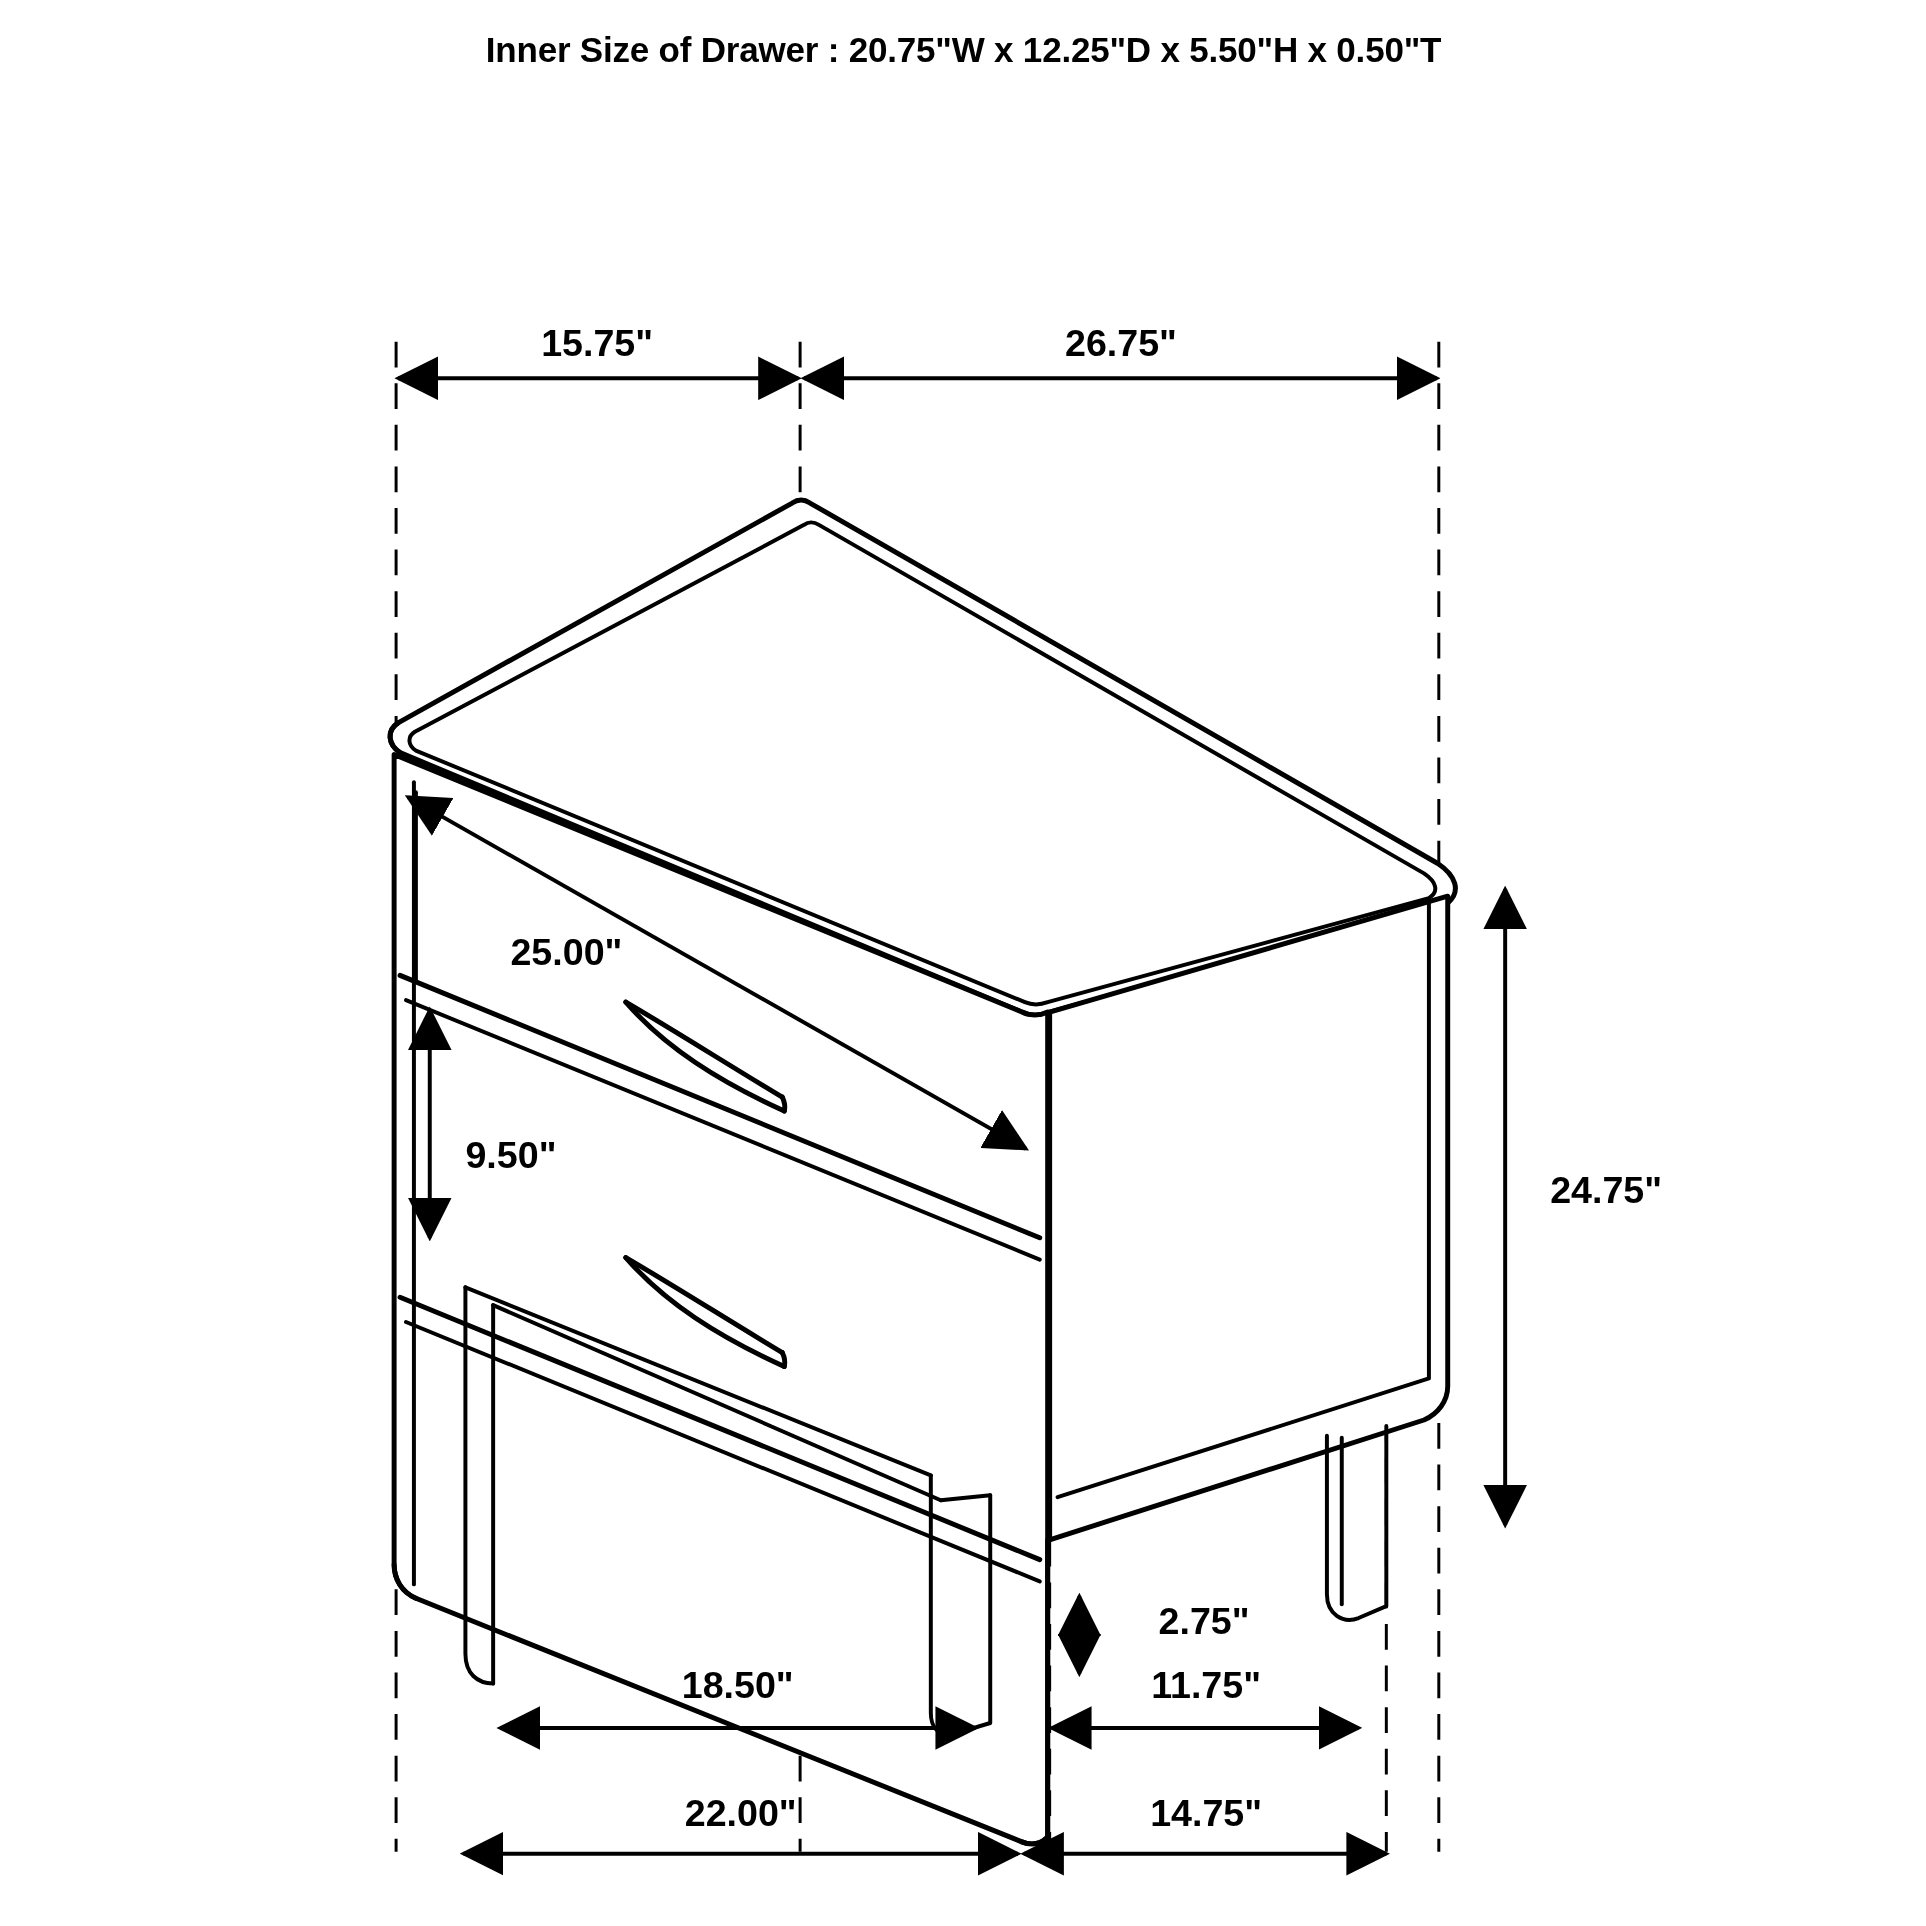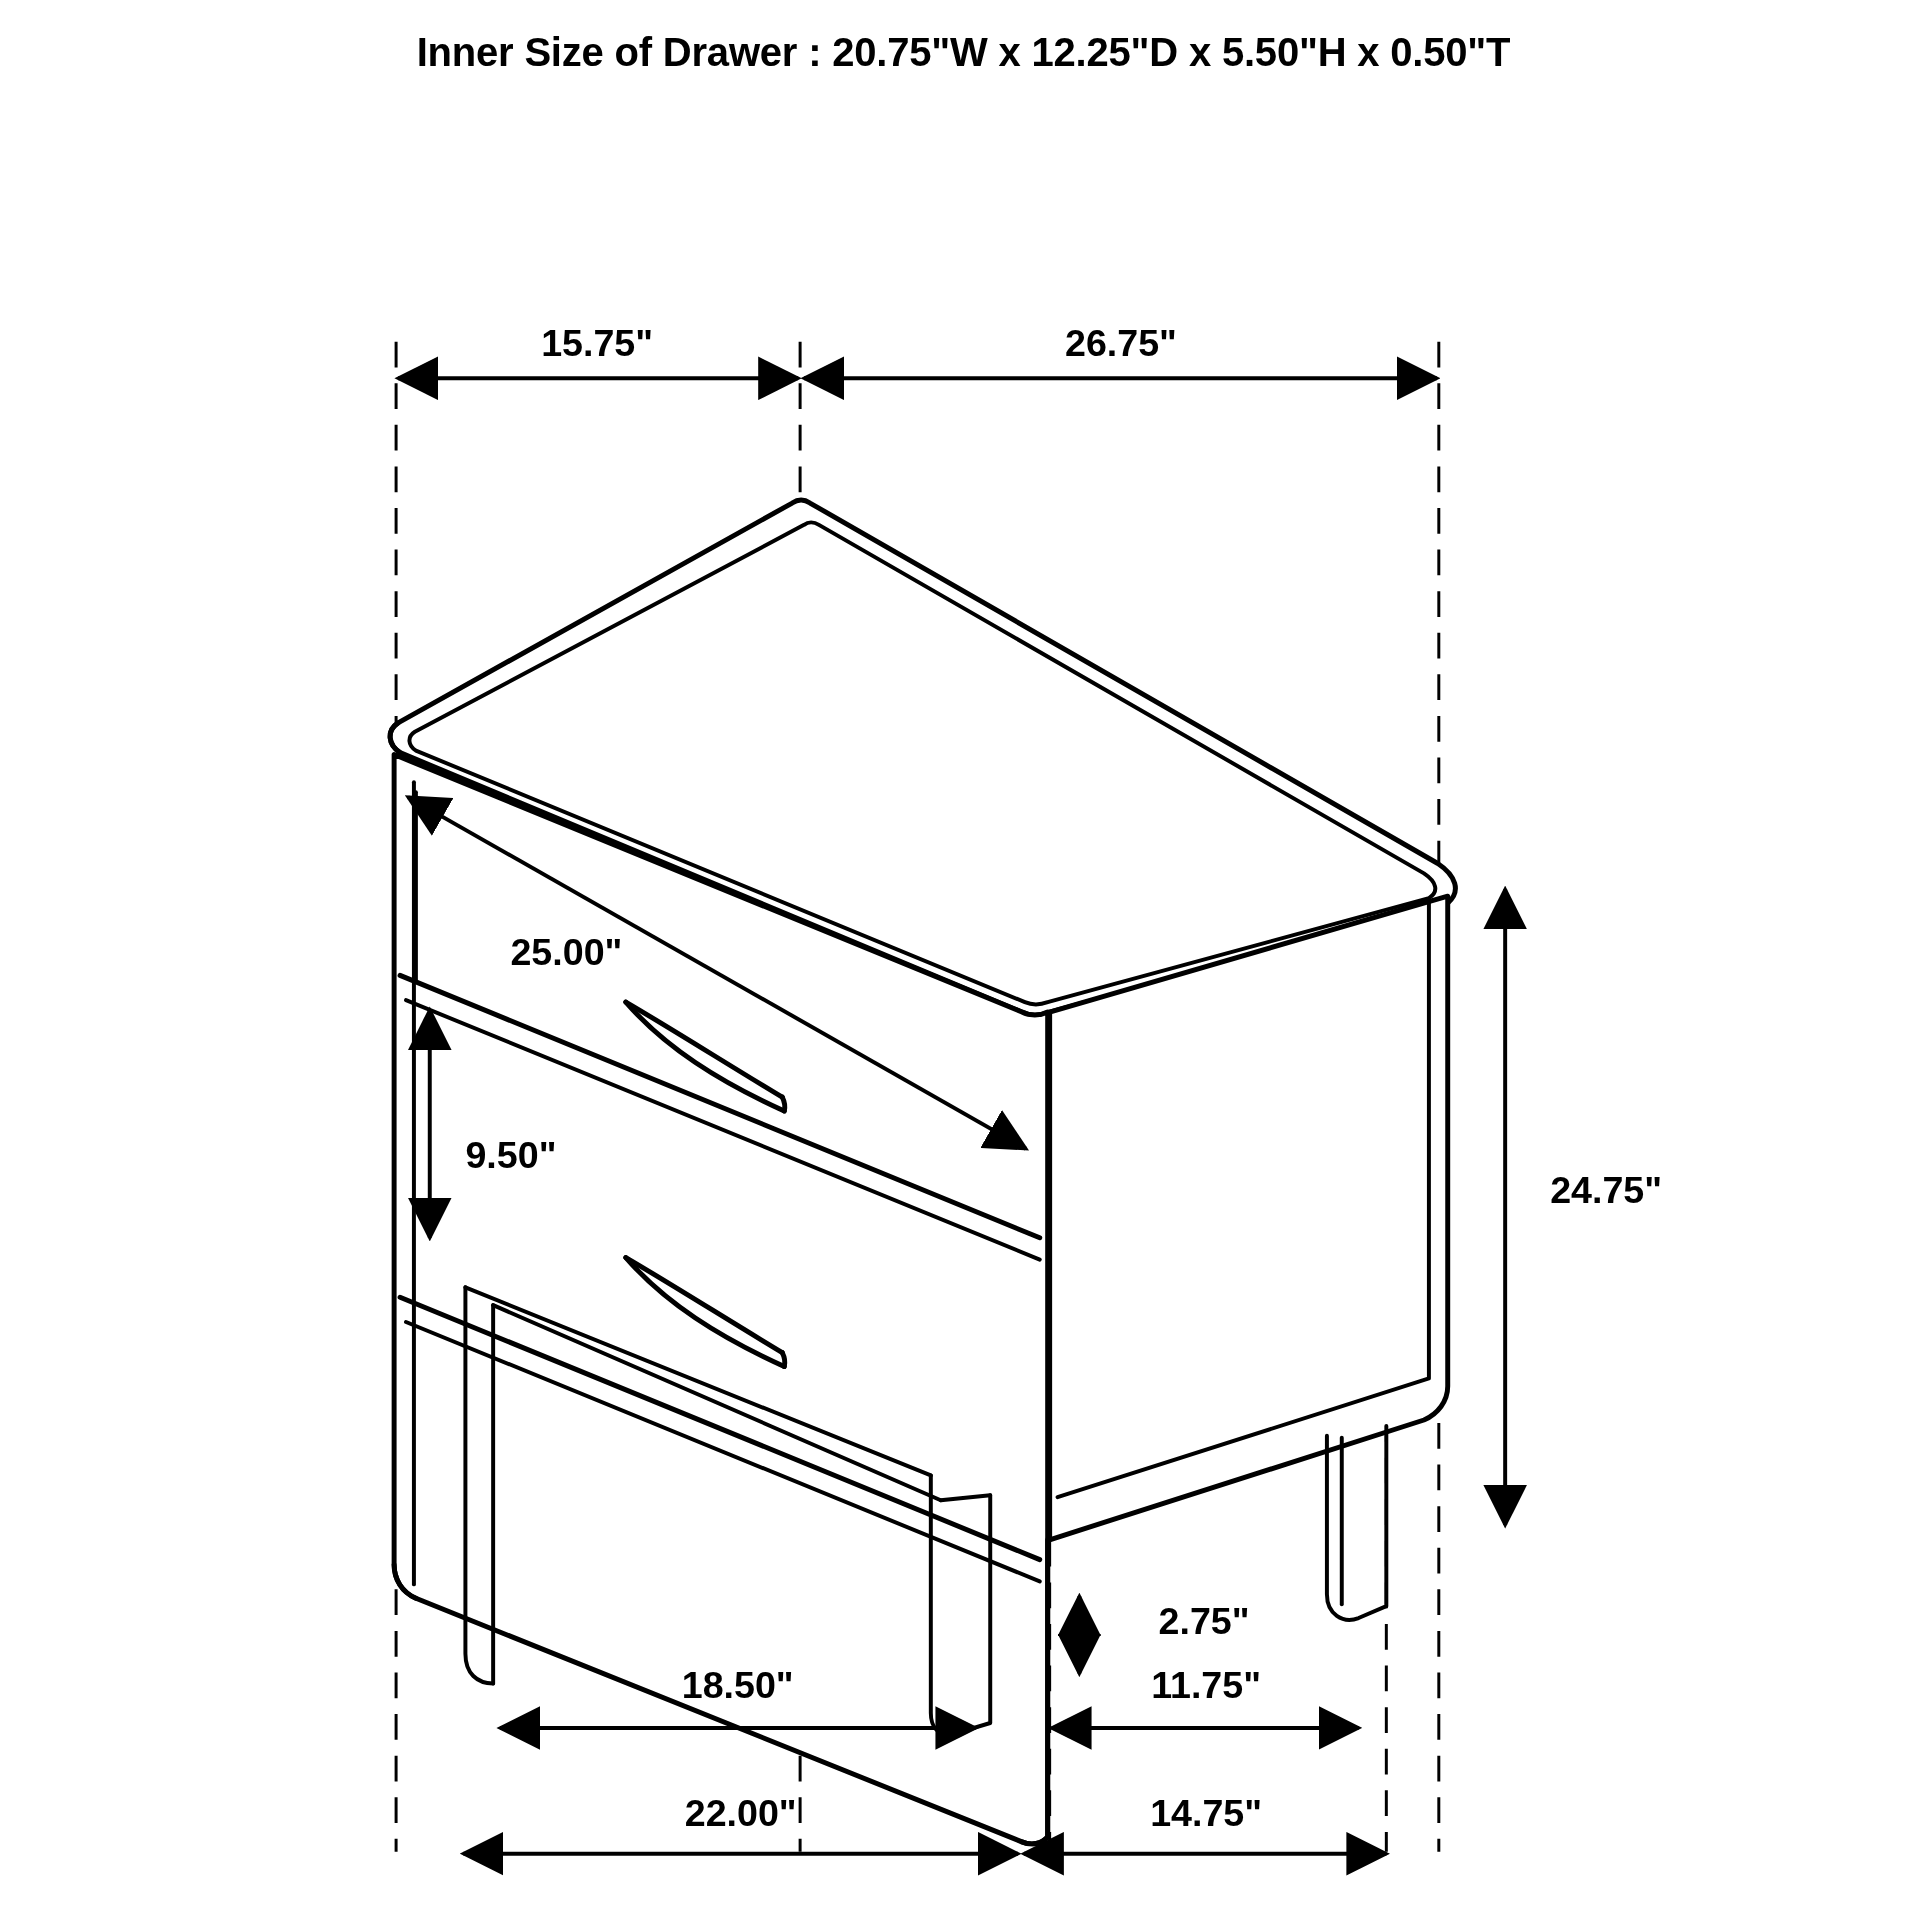--- a/index.html
+++ b/index.html
@@ -17,21 +17,21 @@
     position: relative;
     width: 1927px;
     height: 1927px;
   }
   #title {
     position: absolute;
     top: 30px;
     left: 0;
     width: 1927px;
     text-align: center;
-    font-size: 40px;
+    font-size: 35px;
     font-weight: bold;
     color: #000000;
     letter-spacing: -0.2px;
   }
   svg#drawing {
     position: absolute;
     top: 0;
     left: 0;
     width: 1927px;
     height: 1927px;

